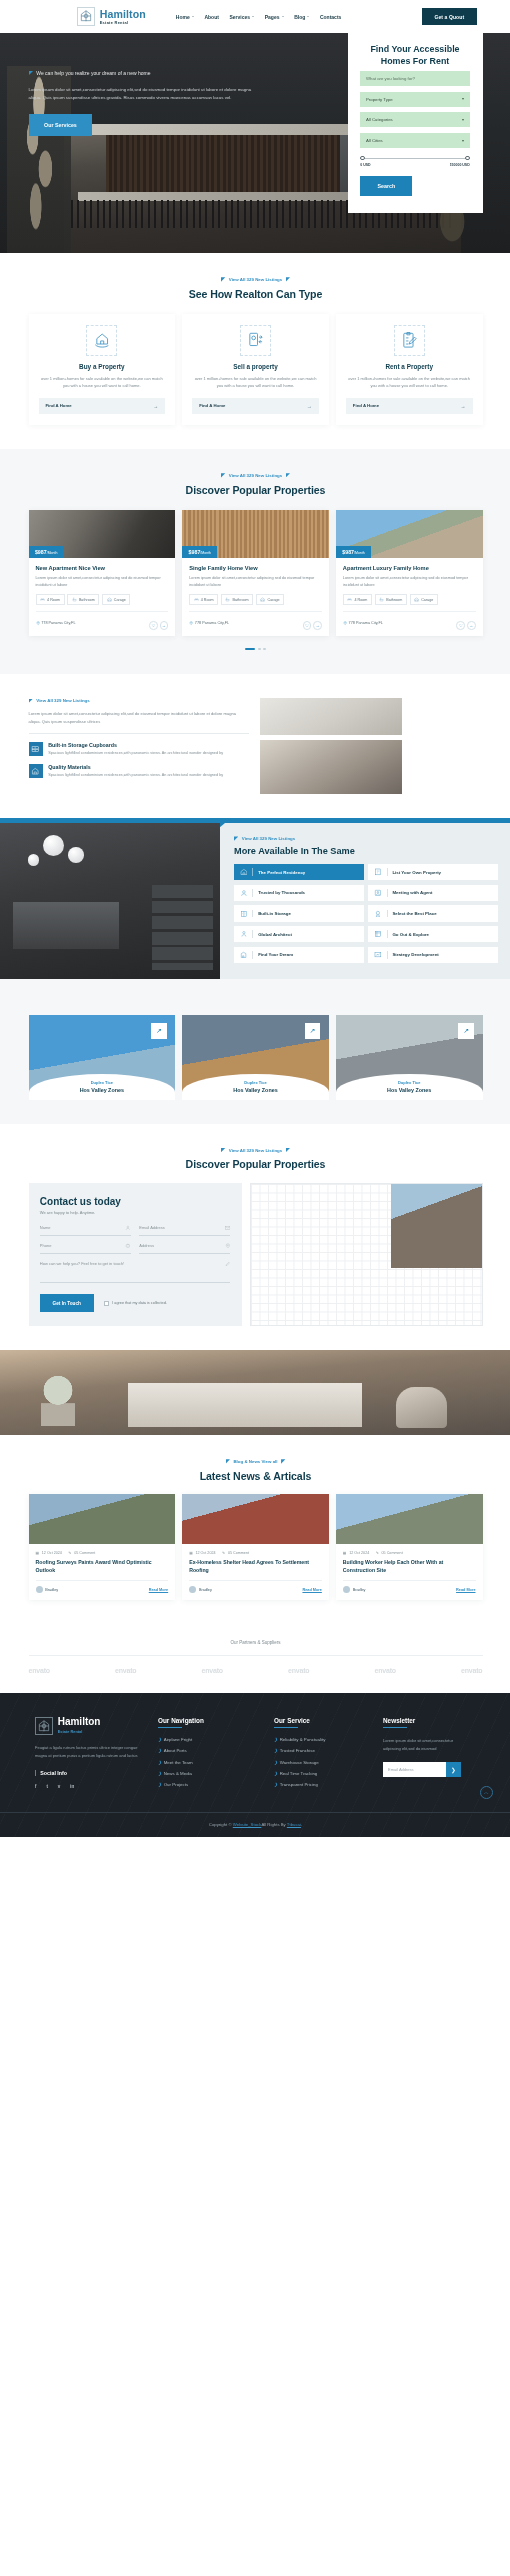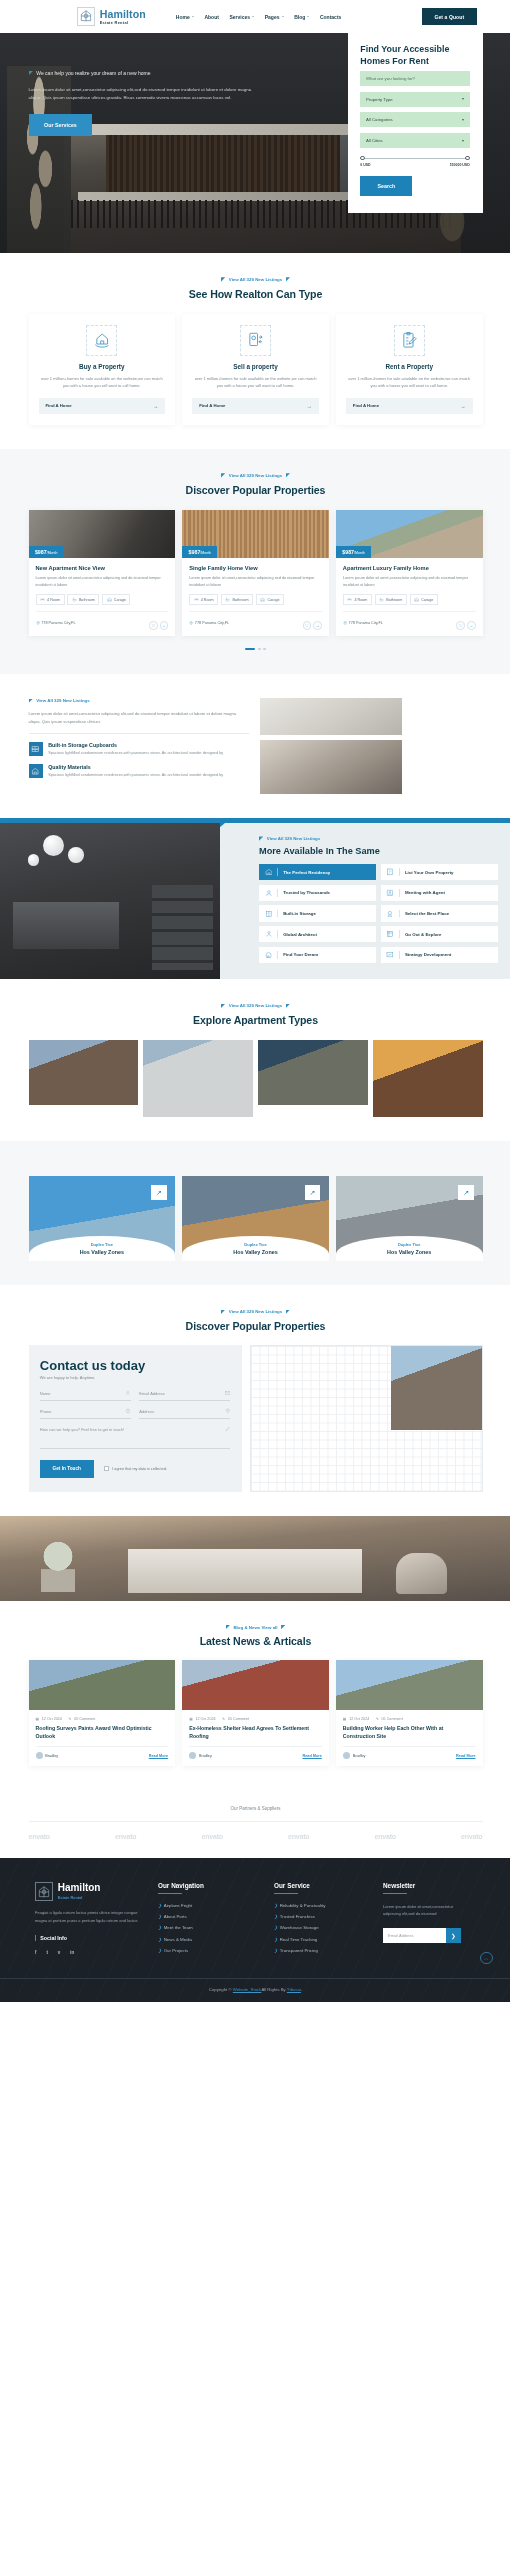--- a/index.html
+++ b/index.html
@@ -87,21 +87,21 @@
   .hero-p { font-size: 4.4px; line-height: 1.9; color: #cfd3d6; margin-top: 10px; width: 234px; }
   .hero-btn { margin-top: 11.3px; background: #2d8fc4; color: #fff; border: none;
     font-size: 5.3px; font-weight: 700; padding: 7.8px 15.6px; cursor: pointer; }
 
   
   .searchbox {
     position: absolute; right: 0px; top: -2.8px; width: 135px; background: #fff;
     padding: 12.8px 12.8px 17px; z-index: 10;
   }
   .sb-title { font-size: 8.9px; line-height: 1.35; font-weight: 700; color: #0e3c4d;
-    margin-bottom: 4px; }
+    margin-bottom: 4px; text-align: center; }
   .sb-field { background: #c7e8cc; height: 15px; display: flex; align-items: center;
     padding: 0 5.7px; margin-bottom: 5.7px; font-size: 4.3px; color: #5c6f63; }
   .sb-field.sel { justify-content: space-between; color: #3b4e44; }
   .sb-caret { width: 0; height: 0; border-left: 1.7px solid transparent;
     border-right: 1.7px solid transparent; border-top: 2.1px solid #49604f; }
   .sb-slider { margin: 7.8px 0 1.4px; position: relative; height: 5.7px; }
   .sb-track { position: absolute; left: 0; right: 0; top: 2.1px; height: 0.7px; background: #b9c2c6; }
   .sb-knob { position: absolute; top: 0; width: 4.3px; height: 4.3px; border-radius: 50%;
     border: 0.7px solid #5d6b71; background: #fff; }
   .sb-range { display: flex; justify-content: space-between; font-size: 3.5px;
@@ -179,21 +179,21 @@
   .uniq-r { width: 142px; display: flex; flex-direction: column; gap: 4.3px; }
   .uniq-img1 { height: 37px; background: linear-gradient(150deg,#e8e6e1,#cfcdc6 55%,#b6b3ab); }
   .uniq-img2 { height: 54px; background: linear-gradient(150deg,#d8d3c9,#9a9187 60%,#6e6760); }
 
   
   .more-band { position: relative; background: #e9eef1; }
   .more-band-top { height: 5.7px; background: #1d82b8; position: relative; }
   .more-band-top:after { content:""; position: absolute; left: 213px; top: 5.7px;
     border-left: 6.4px solid transparent; border-right: 6.4px solid transparent;
     border-top: 5px solid #1d82b8; }
-  .more-flex { display: flex; gap: 25px; }
+  .more-flex { display: flex; }
   .more-photo { width: 220px; height: 156px;
     background: linear-gradient(170deg,#4b4d50 0%,#37393b 40%,#232527 100%); position: relative; }
   .lamp { position: absolute; border-radius: 50%; background: radial-gradient(circle at 35% 30%,#fff,#cfd2d4); }
   .more-right { flex: 1; padding: 12.8px 12.8px 12.8px 14px; }
   .more-h { font-size: 9.2px; font-weight: 700; color: #0e3c4d; margin-bottom: 7.8px; }
   .more-grid { display: grid; grid-template-columns: 1fr 1fr; gap: 4.3px; }
   .more-cell { background: #fff; display: flex; align-items: center; gap: 5px;
     padding: 4.3px 5.7px; font-size: 4.4px; font-weight: 600; color: #24434e; cursor: pointer; }
   .more-cell.on { background: #1d82b8; color: #fff; }
   .more-cell svg { width: 7.8px; height: 7.8px; }
@@ -225,21 +225,21 @@
     background: #fff; display: flex; align-items: center; justify-content: center;
     color: #1d82b8; font-size: 7px; cursor: pointer; }
   .work-cap { position: absolute; left: 0; right: 0; bottom: 0; background: #fff;
     border-radius: 50% 50% 0 0 / 18.4px 18.4px 0 0; padding: 5.7px 0 6.4px; text-align: center; }
   .work-sub { font-size: 4px; color: #2f8fc4; font-weight: 600; margin-bottom: 2.1px; }
   .work-t { font-size: 5.4px; font-weight: 700; color: #0e3c4d; }
 
   
   .contact-row { display: flex; gap: 8.5px; margin-top: 12.8px; }
   .contact-card { width: 213px; background: #eef2f4; padding: 12.8px 11.3px 14px; }
-  .c-h { font-size: 13px; font-weight: 700; color: #0e3c4d; margin-bottom: 2.8px; }
+  .c-h { font-size: 10px; font-weight: 700; color: #0e3c4d; margin-bottom: 2.8px; }
   .c-sub { font-size: 4px; color: #7d8a90; margin-bottom: 10px; }
   .c-grid { display: grid; grid-template-columns: 1fr 1fr; gap: 7px 8.5px; }
   .c-field { border-bottom: 0.7px solid #cfd9dd; padding-bottom: 4.3px;
     display: flex; align-items: center; justify-content: space-between; }
   .c-field span { font-size: 4px; color: #8a959a; }
   .c-field svg { width: 5.7px; height: 5.7px; opacity: .55; }
   .c-full { grid-column: 1 / -1; }
   .c-foot { display: flex; align-items: center; gap: 10px; margin-top: 11.3px; }
   .c-btn { background: #1d82b8; color: #fff; border: none; font-size: 4.7px;
     font-weight: 700; padding: 6.4px 12.8px; cursor: pointer; }
@@ -756,44 +756,20 @@
                 <path d="M7 14l3-4 3 3 4-5"></path>
               </svg>
               <i class="mc-div"></i>
               <span>Strategy Development</span>
             </div>
         </div>
       </div>
     </div>
   </div>
 
-  <div class="sec">
-    <div class="container">
-      <div class="eyebrow-c">
-        <i class="ic-sq"></i>
-        <span>View All 329 New Listings</span>
-        <i class="ic-sq"></i>
-      </div>
-      <h2 class="sec-title">Explore Apartment Types</h2>
-      <div class="apt-row">
-        <div class="apt">
-            <div class="apt-i a1"></div>
-          </div>
-        <div class="apt tall">
-            <div class="apt-i a2"></div>
-          </div>
-        <div class="apt">
-            <div class="apt-i a3"></div>
-          </div>
-        <div class="apt tall">
-            <div class="apt-i a4"></div>
-          </div>
-      </div>
-    </div>
-  </div>
 
   <div class="sec alt">
     <div class="container">
       <div class="works-row">
         <div class="work">
           <div class="work-img w1">
             <div class="work-arrow">↗</div>
             <div class="work-cap">
               <div class="work-sub">Duplex Tice</div>
               <div class="work-t">Hos Valley Zones</div>

